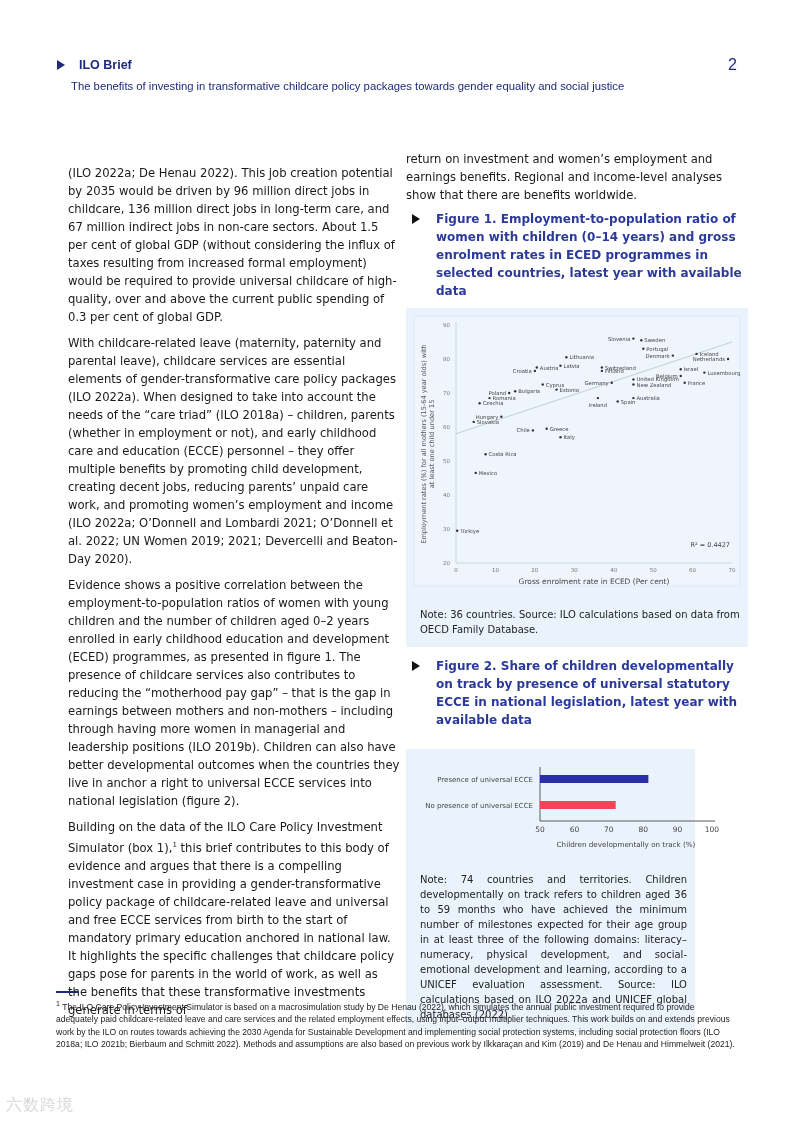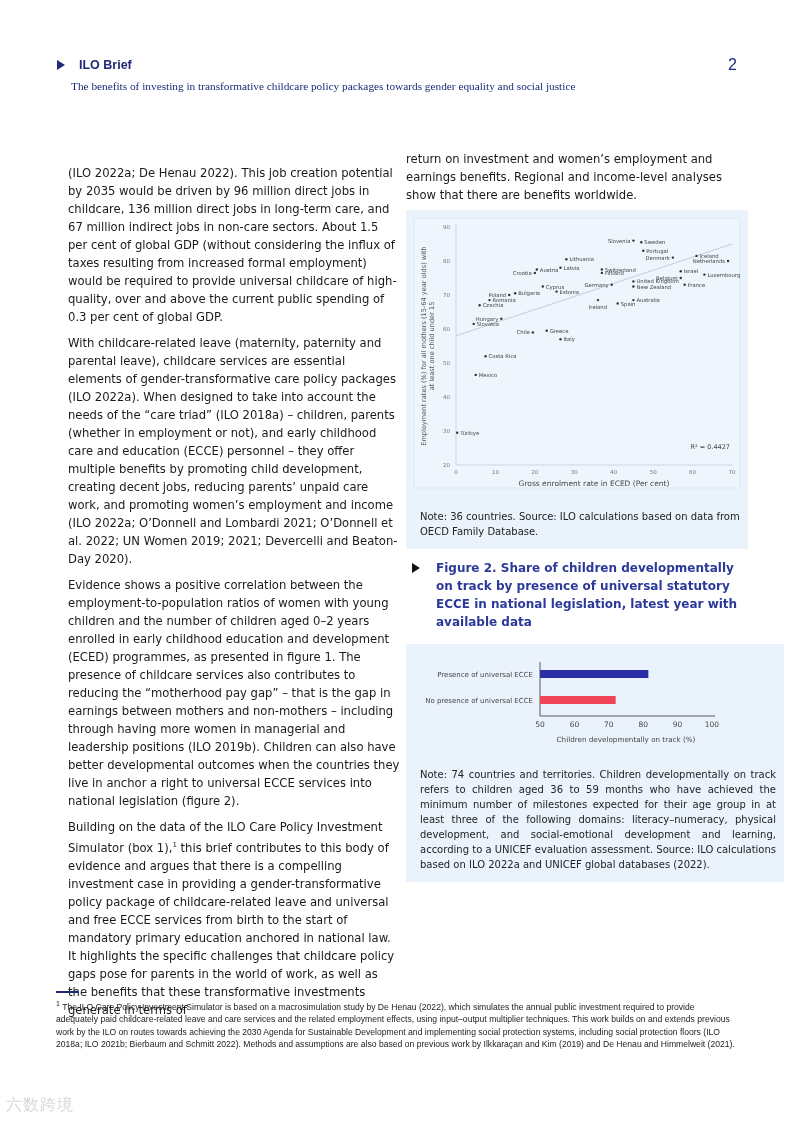--- a/index.html
+++ b/index.html
@@ -1,20 +1,20 @@
 <!DOCTYPE html>
 <html><head>
 <meta charset="utf-8">
 <style>
   html,body{margin:0;padding:0;background:#fff;}
   body{width:793px;height:1122px;position:relative;font-family:"DejaVu Sans","Liberation Sans",sans-serif;color:#1a1a1a;overflow:hidden;}
   .hdr{position:absolute;left:57px;top:58px;width:690px;}
   .hdr-brand{font-family:"Liberation Sans",sans-serif;font-weight:bold;font-size:12.5px;color:#1e2a78;display:flex;align-items:center;gap:14px;}
   .tri{width:0;height:0;border-top:5px solid transparent;border-bottom:5px solid transparent;border-left:8px solid #1e2a78;display:inline-block;}
-  .hdr-sub{font-family:Liberation Serif, serif;font-size:11.3px;color:#1e2a78;margin-top:8px;margin-left:14px;}
+  .hdr-sub{font-family:Liberation Sans, sans-serif;font-size:11.3px;color:#1e2a78;margin-top:8px;margin-left:14px;}
   .pnum{position:absolute;right:56px;top:56px;font-family:"Liberation Sans",sans-serif;font-size:16px;color:#1e2a78;}
   .col{position:absolute;font-size:11.6px;line-height:18px;}
   .col p{margin:0 0 8px 0;}
   .left{left:56px;top:164px;width:332px;margin-left:12px;}
   .right{left:406px;top:150px;width:342px;}
   .fig-title{display:flex;gap:10px;margin-top:4px;margin-bottom:8px;}
   .fig-title .tri2{width:0;height:0;border-top:5px solid transparent;border-bottom:5px solid transparent;border-left:8px solid #111;margin-top:4px;flex:none;}
   .fig-title span{color:#2b3a9a;font-weight:bold;font-size:12px;line-height:18px;margin-left:6px;}
   .panel{background:#eaf3fc;}
   .note{font-size:10px;line-height:15px;padding:8px 8px 10px 14px;color:#222;}
@@ -40,20 +40,24 @@
 <div class="col left">
   <p>(ILO 2022a; De Henau 2022). This job creation potential by 2035 would be driven by 96 million direct jobs in childcare, 136 million direct jobs in long-term care, and 67 million indirect jobs in non-care sectors. About 1.5 per cent of global GDP (without considering the influx of taxes resulting from increased formal employment) would be required to provide universal childcare of high-quality, over and above the current public spending of 0.3 per cent of global GDP.</p>
   <p>With childcare-related leave (maternity, paternity and parental leave), childcare services are essential elements of gender-transformative care policy packages (ILO 2022a). When designed to take into account the needs of the “care triad” (ILO 2018a) – children, parents (whether in employment or not), and early childhood care and education (ECCE) personnel – they offer multiple benefits by promoting child development, creating decent jobs, reducing parents’ unpaid care work, and promoting women’s employment and income (ILO 2022a; O’Donnell and Lombardi 2021; O’Donnell et al. 2022; UN Women 2019; 2021; Devercelli and Beaton-Day 2020).</p>
   <p>Evidence shows a positive correlation between the employment-to-population ratios of women with young children and the number of children aged 0–2 years enrolled in early childhood education and development (ECED) programmes, as presented in figure 1. The presence of childcare services also contributes to reducing the “motherhood pay gap” – that is the gap in earnings between mothers and non-mothers – including through having more women in managerial and leadership positions (ILO 2019b). Children can also have better developmental outcomes when the countries they live in anchor a right to universal ECCE services into national legislation (figure 2).</p>
   <p><span>Building on the data of the ILO Care Policy Investment Simulator (box 1),</span><sup>1</sup><span> this brief contributes to this body of evidence and argues that there is a compelling investment case in providing a gender-transformative policy package of childcare-related leave and universal and free ECCE services from birth to the start of mandatory primary education anchored in national law. It highlights the specific challenges that childcare policy gaps pose for parents in the world of work, as well as the benefits that these transformative investments generate in terms of</span></p>
 </div>
 
 <div class="col right">
   <p style="margin-bottom:6px;">return on investment and women’s employment and earnings benefits. Regional and income-level analyses show that there are benefits worldwide.</p>
 
+  <div class="fig-title">
+    <span class="tri2"></span>
+    <span>Figure 1. Employment-to-population ratio of women with children (0–14 years) and gross enrolment rates in ECED programmes in selected countries, latest year with available data</span>
+  </div>
 
   <div class="panel" style="width:342px;">
     <svg id="scatter" width="342" height="290" viewBox="0 0 342 290">
         <rect x="8" y="8" width="326" height="270" fill="#eef5fd" stroke="#dde9f5"></rect>
         <line x1="50" y1="14" x2="50" y2="255" stroke="#c9d6e3" stroke-width="1"></line>
         <line x1="50" y1="255" x2="326" y2="255" stroke="#c9d6e3" stroke-width="1"></line>
         <text x="44" y="257" font-size="5.5" text-anchor="end" fill="#777">20</text>
         <text x="44" y="223" font-size="5.5" text-anchor="end" fill="#777">30</text>
         <text x="44" y="189" font-size="5.5" text-anchor="end" fill="#777">40</text>
         <text x="44" y="155" font-size="5.5" text-anchor="end" fill="#777">50</text>
@@ -147,21 +151,21 @@
         <text x="324" y="239" font-size="6.5" text-anchor="end" fill="#444">R² = 0.4427</text>
       </svg>
     <div class="note" style="padding-top:4px;">Note: 36 countries. Source: ILO calculations based on data from OECD Family Database.</div>
   </div>
 
   <div class="fig-title" style="margin-top:10px;">
     <span class="tri2"></span>
     <span>Figure 2. Share of children developmentally on track by presence of universal statutory ECCE in national legislation, latest year with available data</span>
   </div>
 
-  <div class="panel" style="width:378px;margin-top:13px;">
+  <div class="panel" style="width:289px;margin-top:20px;">
     <svg id="barchart" width="330" height="110" viewBox="0 0 330 110">
         <line x1="134" y1="18" x2="134" y2="72" stroke="#333" stroke-width="0.8"></line>
         <line x1="134" y1="72" x2="309" y2="72" stroke="#333" stroke-width="0.8"></line>
         <rect x="134" y="26" width="108.36000000000001" height="8" fill="#2a2fa8"></rect>
         <text x="127" y="32.5" font-size="7" text-anchor="end" fill="#444">Presence of universal ECCE</text>
         <rect x="134" y="52" width="75.68" height="8" fill="#ef4556"></rect>
         <text x="127" y="58.5" font-size="7" text-anchor="end" fill="#444">No presence of universal ECCE</text>
         <text x="134" y="83" font-size="7.5" text-anchor="middle" fill="#444">50</text>
         <text x="168.4" y="83" font-size="7.5" text-anchor="middle" fill="#444">60</text>
         <text x="202.8" y="83" font-size="7.5" text-anchor="middle" fill="#444">70</text>

